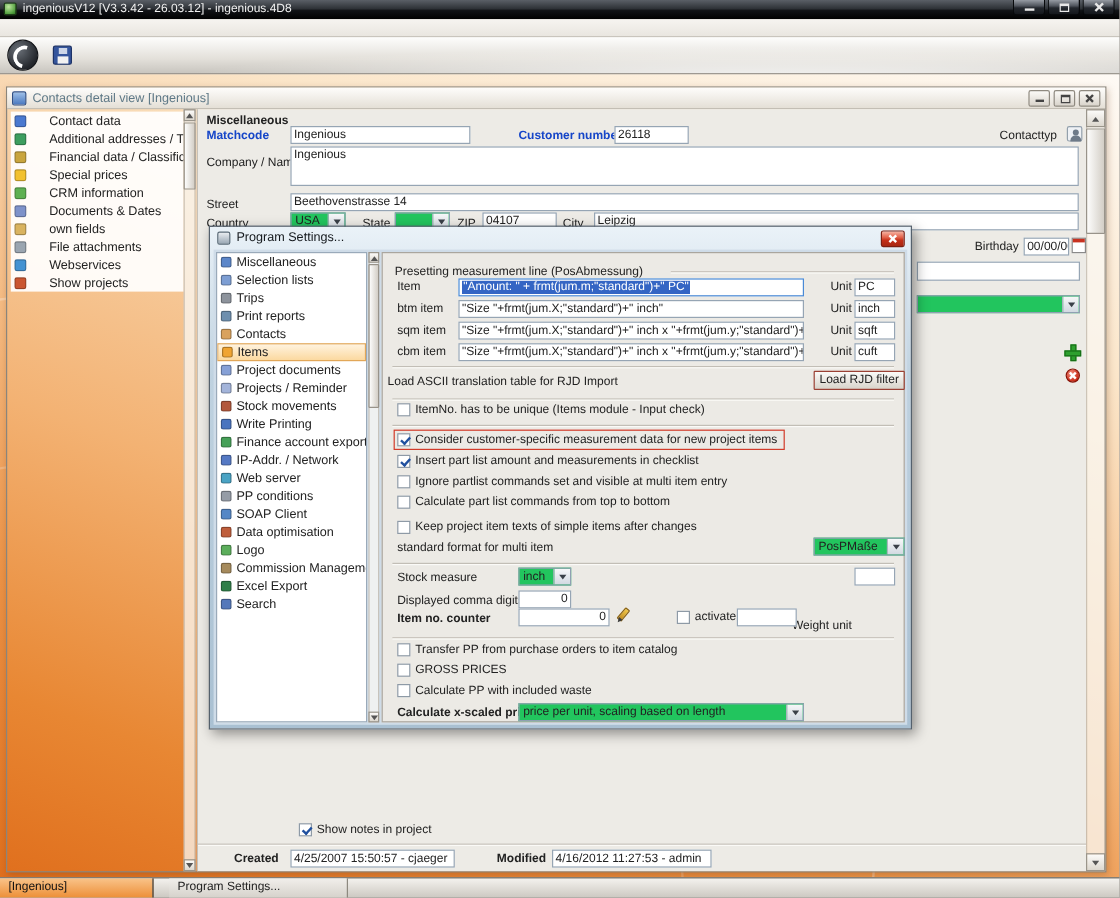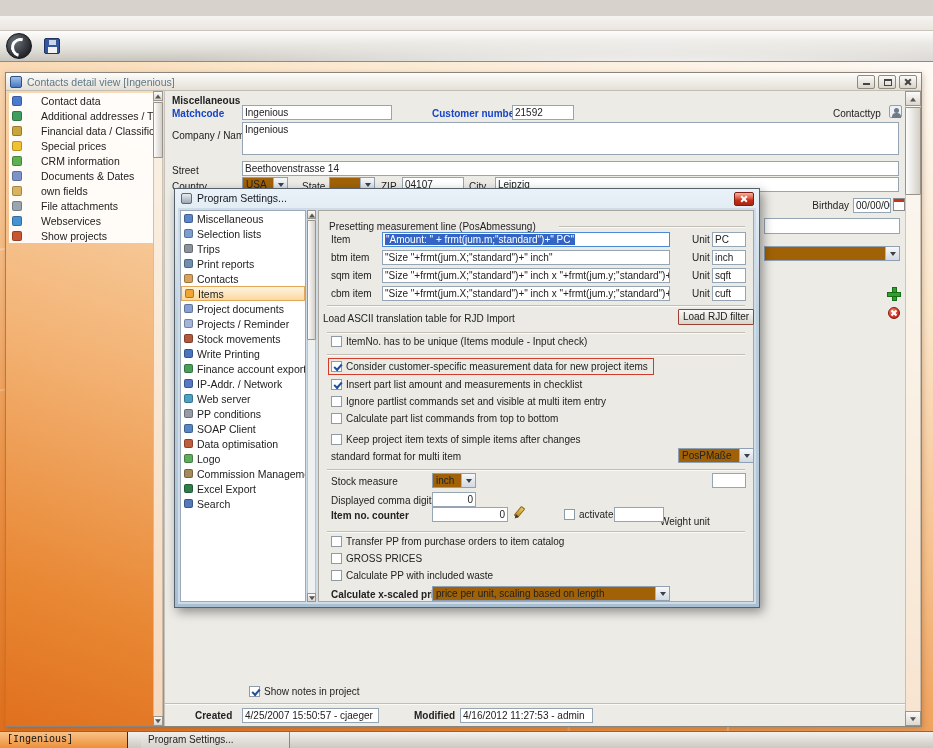--- a/index.html
+++ b/index.html
@@ -81,21 +81,21 @@
   .sb-thumb { position:absolute; left:0; right:0; background:linear-gradient(90deg,#fdfdfc,#d3cec6); border:1px solid #98938a; border-radius:1px; }
 
   
   .formarea { position:absolute; left:158px; top:0; width:741px; bottom:0; background:#edebe6; border-left:1px solid #c6c1b8; }
   .lbl { position:absolute; font-size:10px; line-height:14px; color:#222; white-space:nowrap; }
   .b { font-weight:bold; }
   .blue { color:#1545c8; font-weight:bold; }
   .tf { position:absolute; background:#fff; border:1px solid #96a5b4; height:15px; line-height:13px; font-size:10px; padding:0 2px; color:#222; white-space:nowrap; overflow:hidden; }
   .tf.multi { line-height:13px; }
   .ra { text-align:right; }
-  .combo { position:absolute; background:#a16207; border:1px solid #8fa0b2; height:15px; line-height:13px; font-size:10px; padding:0 16px 0 3px; white-space:nowrap; overflow:hidden; }
+  .combo { position:absolute; background:#22c55e; border:1px solid #8fa0b2; height:15px; line-height:13px; font-size:10px; padding:0 16px 0 3px; white-space:nowrap; overflow:hidden; }
   .combo::before { content:""; position:absolute; right:0; top:0; width:13px; height:100%; background:linear-gradient(#f7f8f9,#d2d9e1); border-left:1px solid #aab4be; }
   .combo::after { content:""; position:absolute; right:3px; top:5px; width:0; height:0; border:3px solid transparent; border-top:4px solid #3a4048; }
   .cbrow { position:absolute; display:flex; align-items:center; gap:4px; font-size:10px; white-space:nowrap; }
   .cbx { flex:0 0 11px; width:11px; height:11px; background:#fff; border:1px solid #8e9aa6; position:relative; }
   .cbx.on::after { content:""; position:absolute; left:2px; top:2px; width:6px; height:3px; border-left:2px solid #20509f; border-bottom:2px solid #20509f; transform:rotate(-48deg); }
   .hline { position:absolute; height:2px; border-top:1px solid #c2beb6; border-bottom:1px solid #fbfaf7; }
 
   
   .person-ic { position:absolute; width:13px; height:13px; background:#eef1f5; border:1px solid #93a0ac; border-radius:2px; }
   .person-ic::before { content:""; position:absolute; left:4px; top:2px; width:5px; height:5px; border-radius:50%; background:#6e7a88; }
@@ -137,28 +137,41 @@
   .btn { position:absolute; font-size:10px; text-align:center; background:linear-gradient(#fafaf8,#d8d4cb); border:1px solid #9a4034; border-radius:1px; line-height:14px; color:#222; }
   .sel-text { background:#3465c4; color:#fff; padding:0 1px; }
   .tf.focus { border-color:#4a8ad6; }
   .hl { position:absolute; display:flex; align-items:center; gap:4px; font-size:10px; white-space:nowrap;
     border:1px solid #d23b2a; padding:2px 5px 2px 2px; }
 
   
   .taskbar { position:absolute; left:0; top:731px; width:933px; height:17px;
     background:linear-gradient(#f4f2ee,#ccc8c1); border-top:1px solid #716d64; }
   .task-tab { position:absolute; top:0; height:17px; line-height:16px; font-size:10px; padding-left:7px; overflow:hidden; white-space:nowrap; }
-  .task-tab.active { left:0; width:128px; background:linear-gradient(#f9c389,#ec8c33); border-right:1px solid #3a2a18; color:#111;font-family:Liberation Mono, monospace; }
+  .task-tab.active { left:0; width:128px; background:linear-gradient(#f9c389,#ec8c33); border-right:1px solid #3a2a18; color:#111; }
   .task-tab.t2 { left:141px; width:149px; background:linear-gradient(#f1efeb,#d4d0c9); border-right:1px solid #8d897f; }
 </style>
 </head>
 <body>
 
 <div class="screen">
 
+  <div class="titlebar">
+    <span class="t-icon"></span>
+    <span class="t-text">ingeniousV12 [V3.3.42 - 26.03.12] - ingenious.4D8</span>
+    <span class="tb-btns">
+      <span class="tb-btn">
+          <span class="g-dash"></span>
+        </span>
+      <span class="tb-btn">
+          <span class="g-box"></span>
+        </span>
+      <span class="tb-btn xbars"></span>
+    </span>
+  </div>
 
   <div class="menubar">
     <span class="menu-item">File</span>
     <span class="menu-item">Edit</span>
     <span class="menu-item">Windows</span>
     <span class="menu-item">Hilfe</span>
   </div>
 
   <div class="toolbar">
     <span class="logo-circle"></span>
@@ -235,21 +248,21 @@
           <span class="sb-btn dn tri-dn" style="height:10px;"></span>
           <span class="sb-thumb" style="top:11px; height:56px;"></span>
         </div>
 
         <div class="formarea">
           <div class="lbl b" style="left:7px; top:3px;">Miscellaneous</div>
 
           <div class="lbl blue" style="left:7px; top:16px;">Matchcode</div>
           <div class="tf" style="left:77px; top:14px; width:150px;">Ingenious</div>
           <div class="lbl blue" style="left:267px; top:16px;">Customer number</div>
-          <div class="tf" style="left:347px; top:14px; width:62px;">21592</div>
+          <div class="tf" style="left:347px; top:14px; width:62px;">26118</div>
           <div class="lbl" style="left:668px; top:16px;">Contacttyp</div>
           <div class="person-ic" style="left:724px; top:14px;"></div>
 
           <div class="lbl" style="left:7px; top:38px;">Company / Name</div>
           <div class="tf multi" style="left:77px; top:31px; right:6px; height:33px;">Ingenious</div>
 
           <div class="lbl" style="left:7px; top:73px;">Street</div>
           <div class="tf" style="left:77px; top:70px; right:6px;">Beethovenstrasse 14</div>
 
           <div class="lbl" style="left:7px; top:89px;">Country</div>

